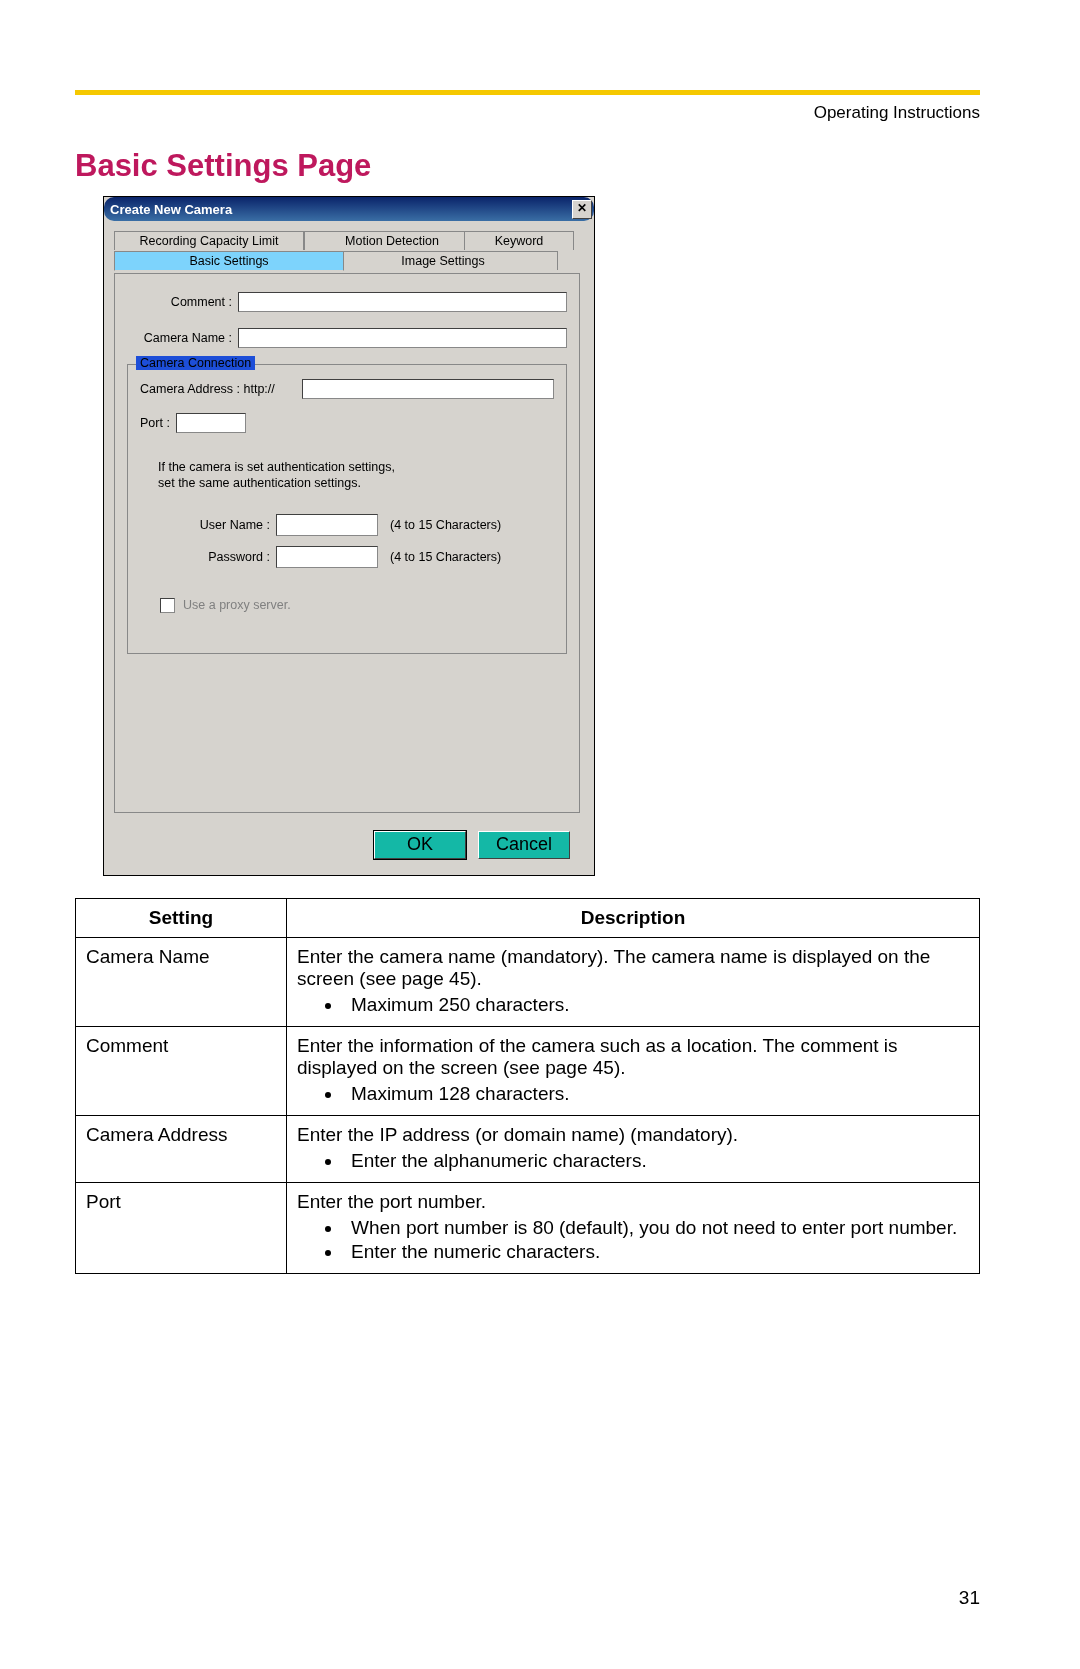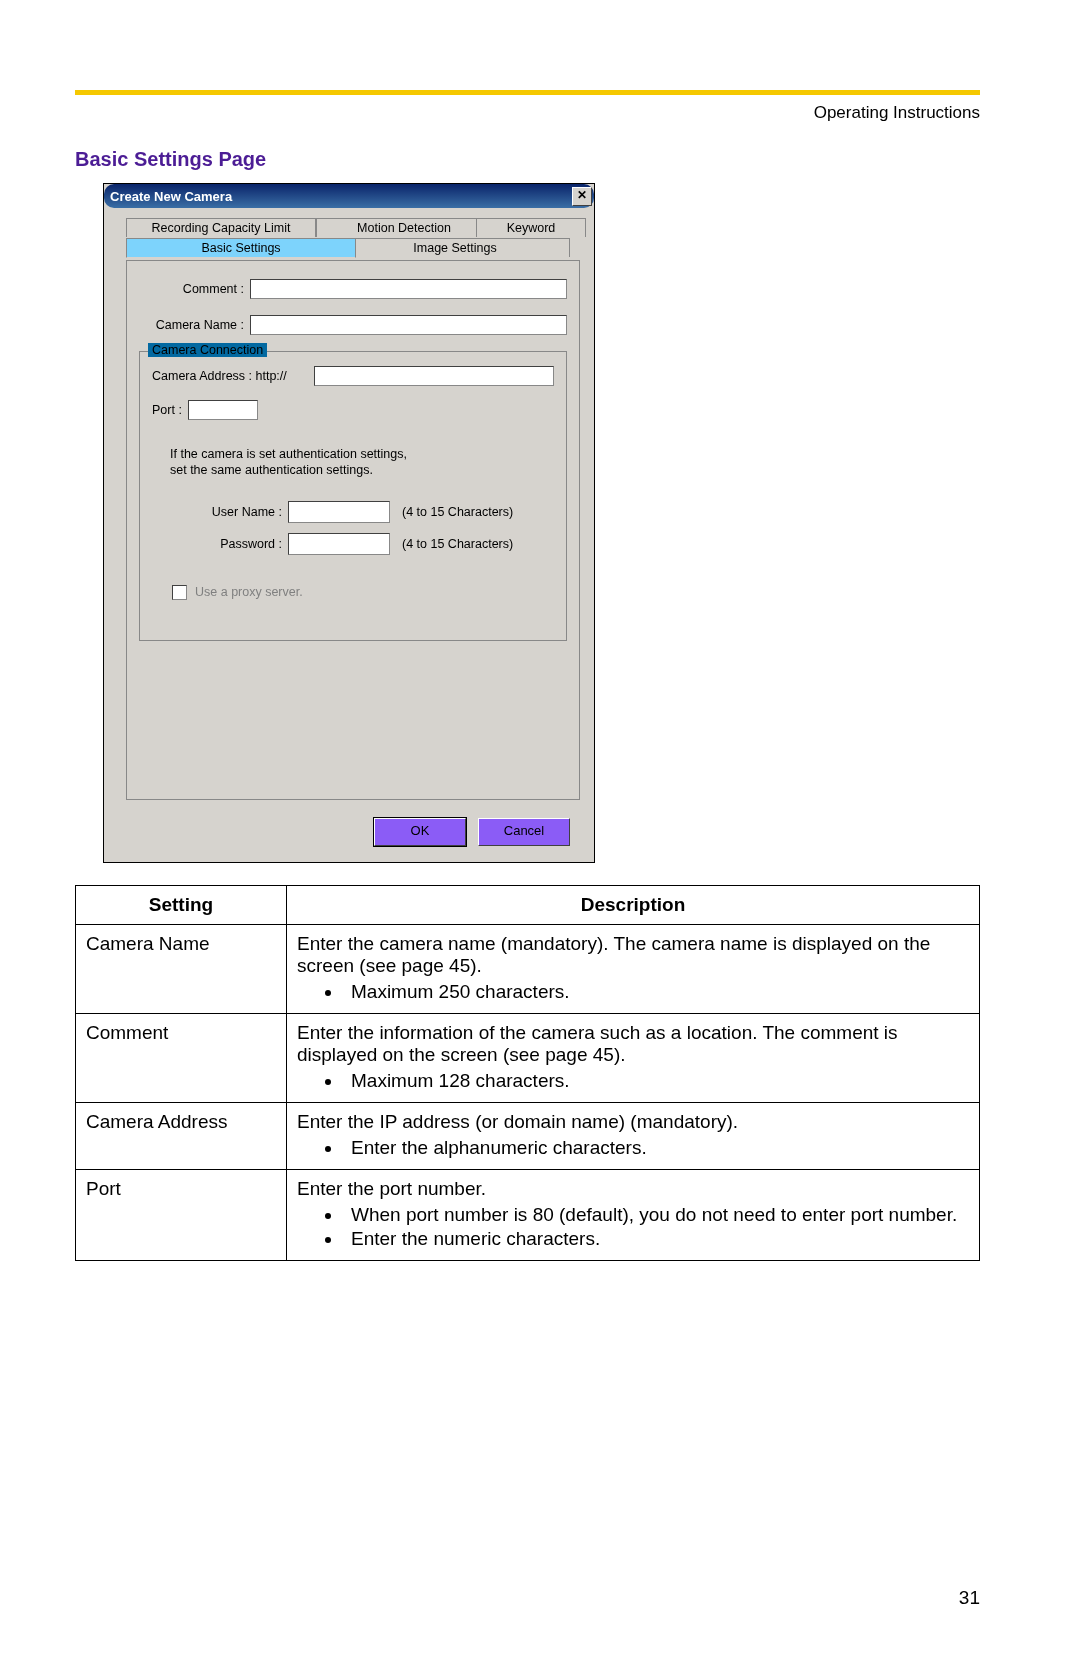--- a/index.html
+++ b/index.html
@@ -20,22 +20,22 @@
     height: 5px;
     background: #f5c800;
     margin-bottom: 8px;
   }
   .header-text {
     text-align: right;
     font-size: 17px;
     margin-bottom: 25px;
   }
   .section-title {
-    color: #4c1d95;
-    font-size: 20px;
+    color: #be185d;
+    font-size: 31px;
     font-weight: bold;
     margin-bottom: 12px;
   }
   
   .dialog {
     width: 490px;
     margin-left: 28px;
     border: 1px solid #000;
     background: #d6d3ce;
     font-family: Tahoma, Arial, sans-serif;
@@ -61,21 +61,21 @@
     font-family: Arial;
     font-size: 12px;
     font-weight: bold;
     text-align: center;
     line-height: 15px;
     border: 1px solid #fff;
     border-right-color:#404040;
     border-bottom-color:#404040;
   }
   .dlg-body {
-    padding: 10px 14px 16px 22px;
+    padding: 10px 14px 16px 10px;
   }
   .tabs {
     position: relative;
     height: 44px;
   }
   .tab {
     position: absolute;
     background: #d6d3ce;
     border: 1px solid #888;
     border-bottom: none;
@@ -121,21 +121,21 @@
   .winput.sm { flex:none; width:70px; }
   .fieldset {
     border:1px solid #888;
     padding:14px 12px 40px 12px;
     position:relative;
     margin-top:8px;
   }
   .fs-title {
     position:absolute;
     top:-9px; left:8px;
-    background:#0369a1;
+    background:#1d4ed8;
     padding:0 4px;
     font-size:12.5px;
   }
   .addr-row{
     display:flex; align-items:center; margin-bottom:14px;gap:23px;
   }
   .addr-lbl{ font-size:12.5px; padding-right:4px;}
   .port-row{
     display:flex; justify-content:flex-start; align-items:center;
   }
@@ -155,23 +155,23 @@
     color:#808080;
     display:flex;align-items:center;
   }
   .proxy .cb{
     width:13px;height:13px;background:#fff;border:1px solid #888;margin-right:8px;border-top-color:#404040;border-left-color:#404040;
   }
   .btn-row{
     display:flex; justify-content:flex-end; gap:12px; padding:18px 10px 0 0;
   }
   .winbtn{
-    width:90px; height:26px; background:#8b5cf6;
+    width:90px; height:26px; background:#14b8a6;
     border:1px solid #404040; border-top-color:#fff; border-left-color:#fff;
-    font-size:13px; text-align:center; line-height:24px;
+    font-size:18px; text-align:center; line-height:24px;
   }
   .winbtn.primary{ box-shadow: 0 0 0 1px #000; }
   
   table.desc {
     border-collapse: collapse;
     width: 100%;
     margin-top: 22px;
     font-size: 19px;
   }
   table.desc th, table.desc td {

